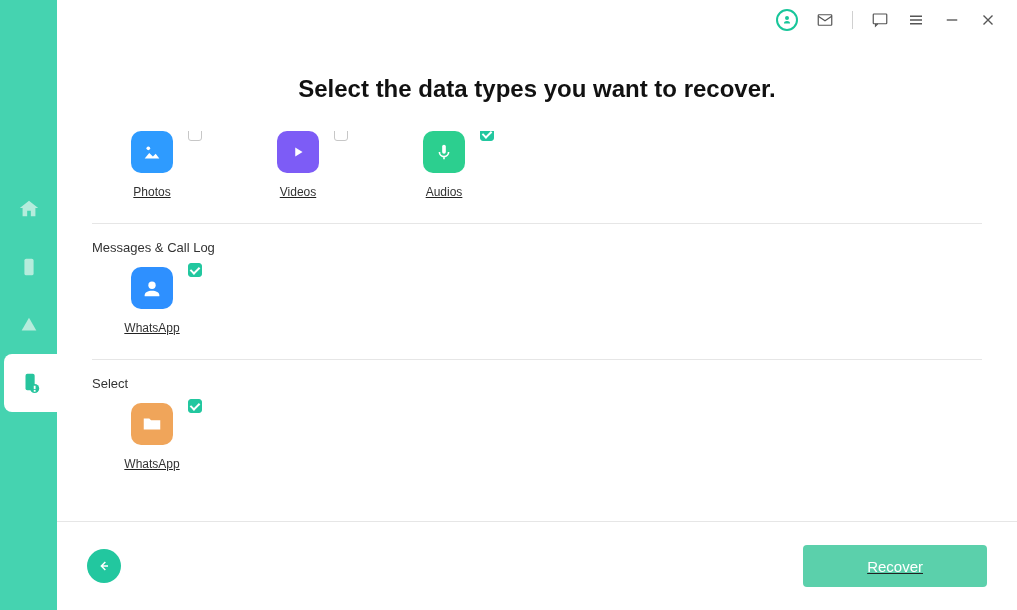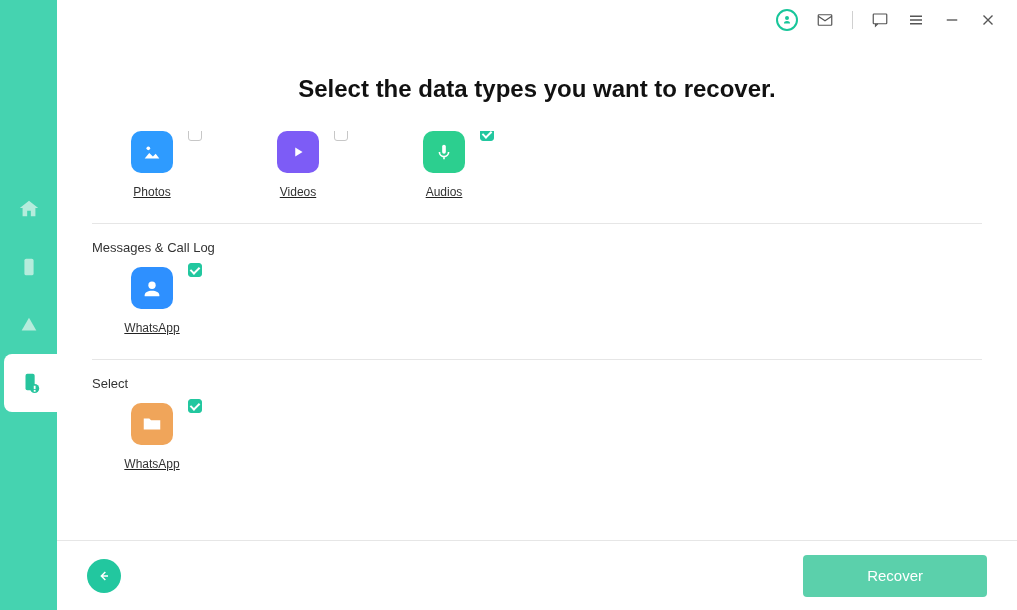--- a/index.html
+++ b/index.html
@@ -116,25 +116,26 @@
   .tile-purple { background:#7d5cf6; }
   .tile-green  { background:#2ccf8f; }
   .tile-greend { background:#2bc681; }
   .tile-orange { background:#f2a34a; }
   .tile-blue2  { background:#2e90ff; }
   .tile-whats  { background:#25d366; }
   .tile-orange2{ background:#f0a55a; }
 
   
   .footer{
-    position:absolute; left:57px; right:0; bottom:0; height:70px;
+    position:absolute; left:57px; right:0; bottom:0; height:89px;
     border-top:1px solid #e6e6e6;
     display:flex; align-items:center; justify-content:space-between;
     padding:0 30px;
     background:#fff;
+    text-decoration:underline;
   }
   .back-circle{
     width:34px; height:34px; border-radius:50%;
     background:#22c79f; color:#fff;
     display:flex; align-items:center; justify-content:center;
     cursor:pointer;
   }
   .back-circle svg{ width:16px; height:16px; }
   .recover-btn{
     background:#5bd0ab; color:#fff;

